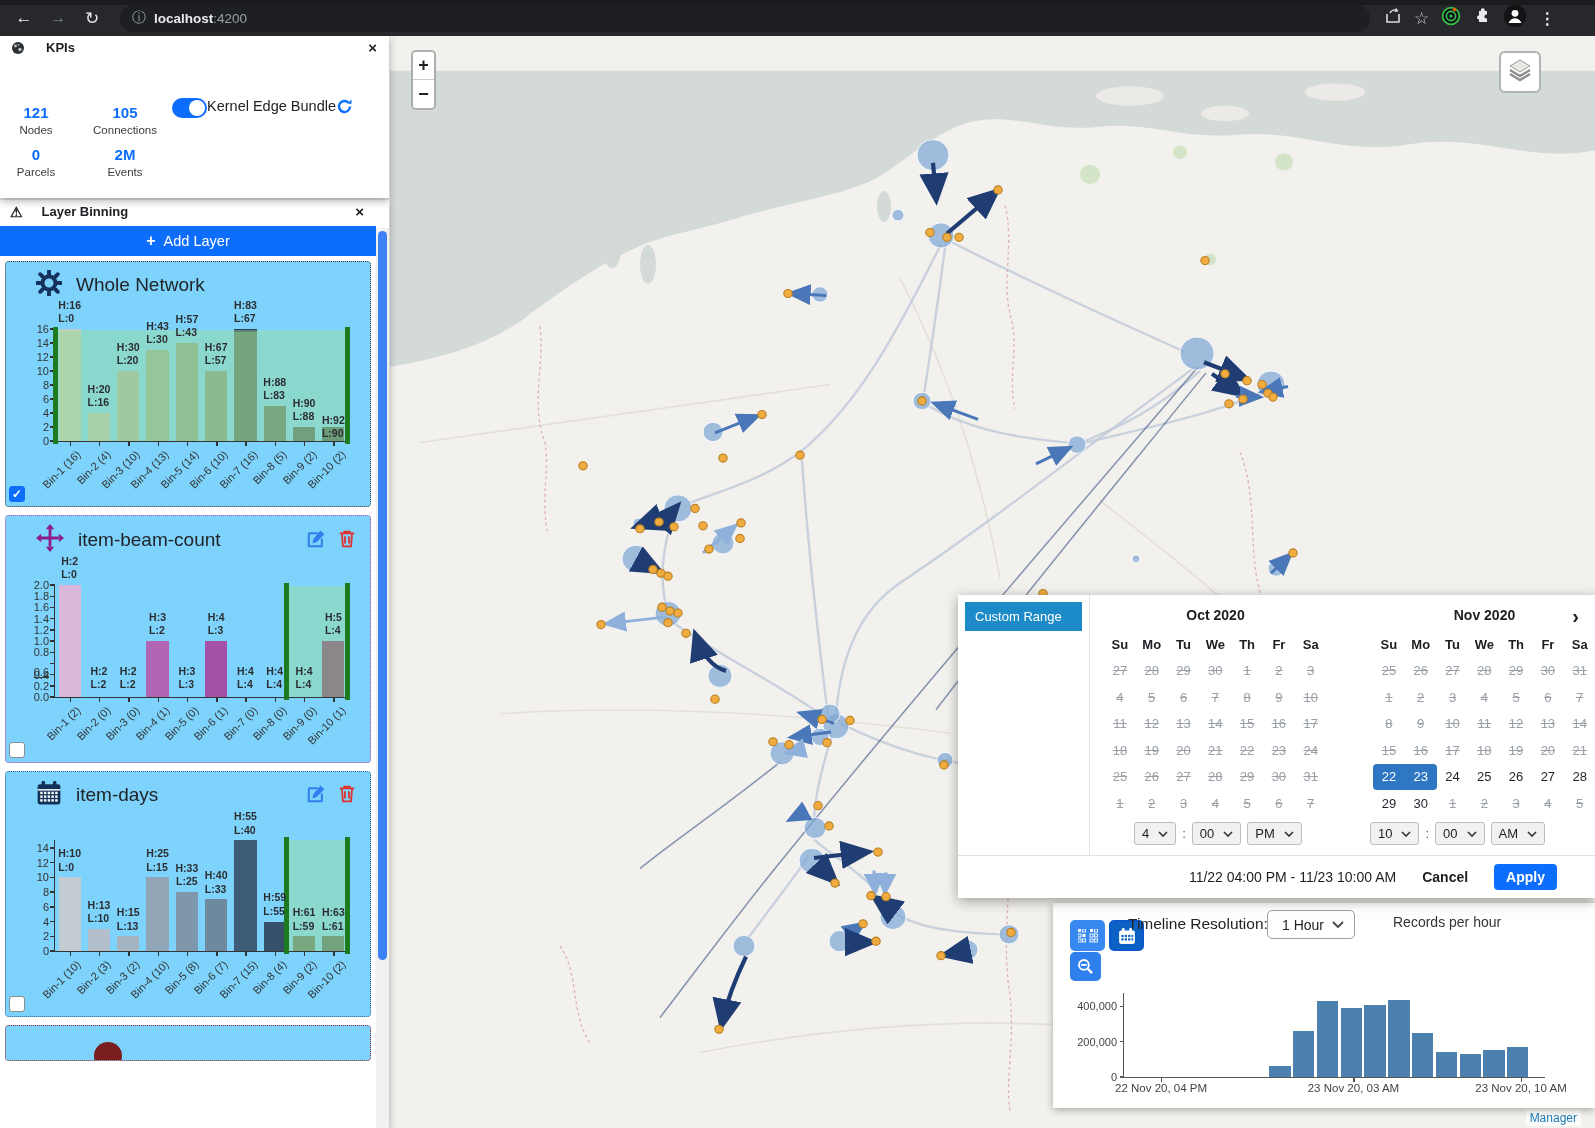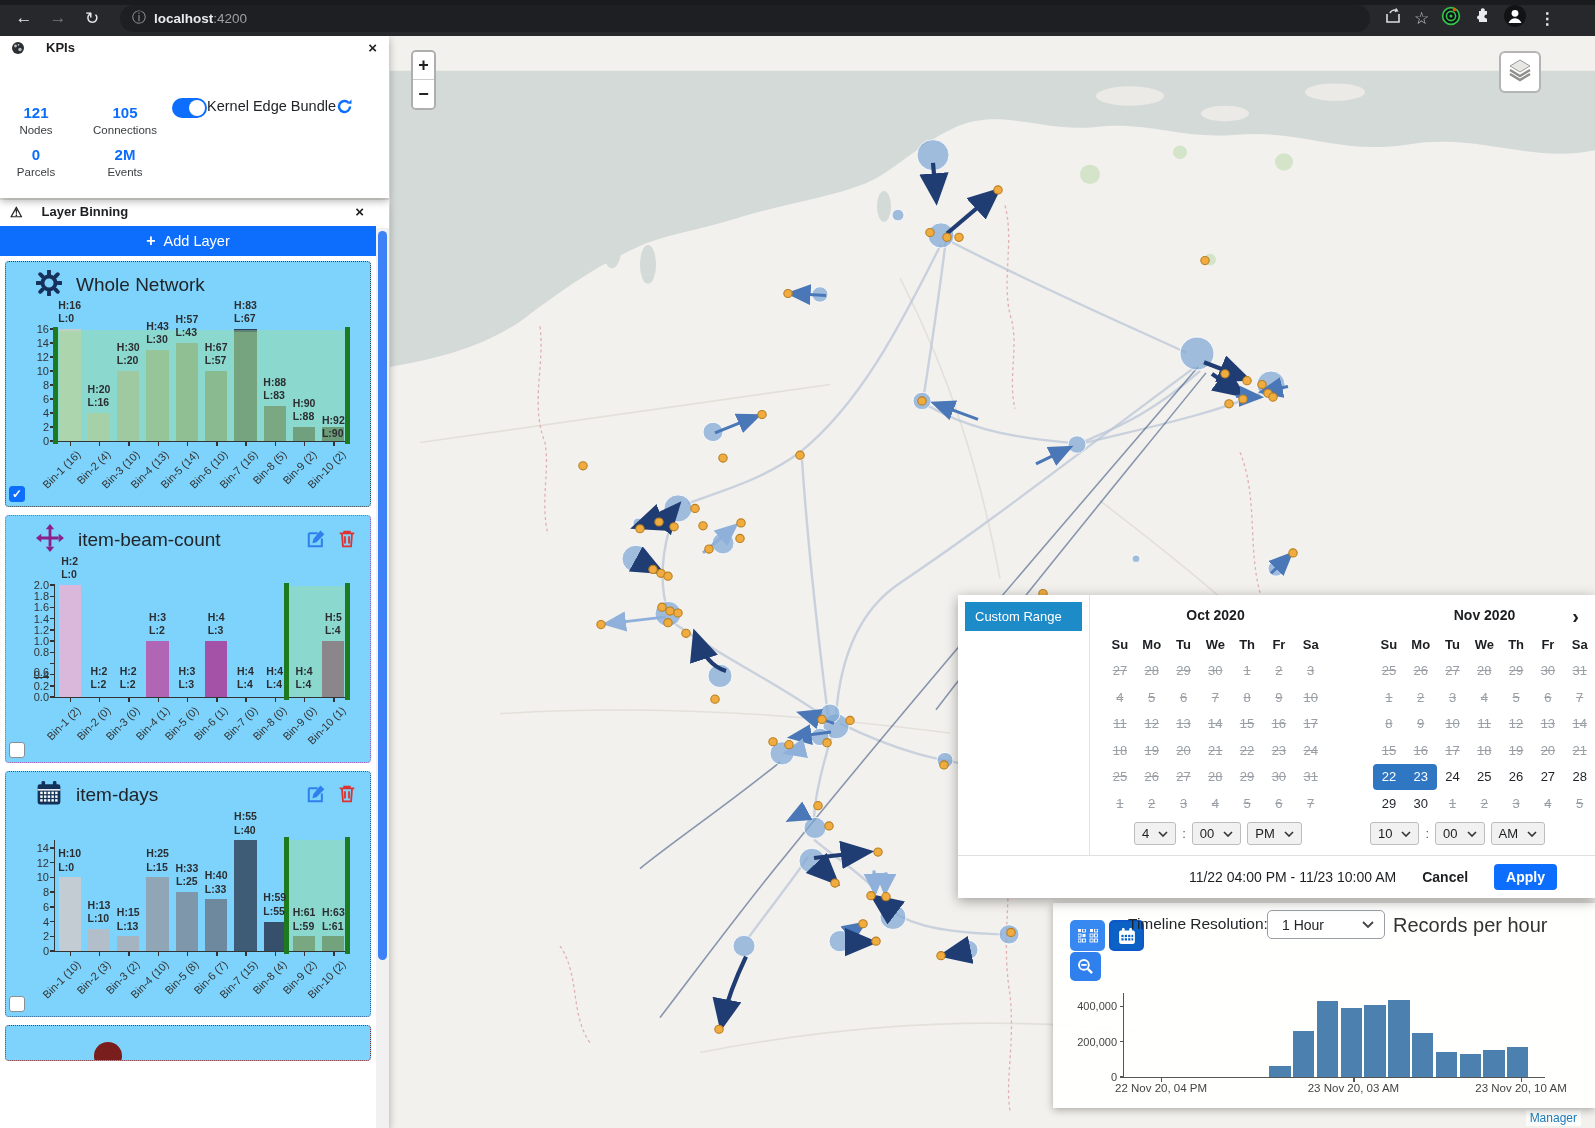--- a/index.html
+++ b/index.html
@@ -92,22 +92,22 @@
   .cancel { font-size:14px; font-weight:bold; color:#1c1e21; cursor:pointer; }
   .apply { background:#0d6efd; color:#fff; font-weight:bold; font-size:14px; border:none; border-radius:4px; padding:5px 12px; cursor:pointer; }
 
   
   #tl { position:absolute; left:1053px; top:903px; width:542px; height:205px; background:rgba(255,255,255,.94); z-index:28; box-shadow:0 2px 8px rgba(0,0,0,.3); }
   .tl-btn { position:absolute; width:35px; height:31px; border-radius:5px; display:flex; align-items:center; justify-content:center; cursor:pointer; }
   .tl-btn.grid { left:17px; top:17px; background:#3788f0; }
   .tl-btn.calb { left:56px; top:17px; background:#0b62c4; border:2px solid #0a58ca; }
   .tl-btn.zout { left:17px; top:49px; background:#2f80ec; width:31px; height:29px; }
   .tl-reslabel { position:absolute; left:75px; top:12px; font-size:15.5px; color:#212529; }
-  .tl-select { position:absolute; left:214px; top:7px; width:118px; height:29px; background:#fff; border:1px solid #9aa0a6; border-radius:5px; display:flex; align-items:center; justify-content:space-between; padding:0 10px 0 14px; font-size:14px; color:#212529; cursor:pointer; }
-  .tl-title { position:absolute; left:340px; top:11px; font-size:20px; color:#333; }
+  .tl-select { position:absolute; left:214px; top:7px; width:88px; height:29px; background:#fff; border:1px solid #9aa0a6; border-radius:5px; display:flex; align-items:center; justify-content:space-between; padding:0 10px 0 14px; font-size:14px; color:#212529; cursor:pointer; }
+  .tl-title { position:absolute; left:340px; top:11px; font-size:14px; color:#333; }
   .tl-plot { position:absolute; left:70px; right:50px; top:90px; height:85px; border-left:1.4px solid #555; border-bottom:1.4px solid #555; }
   .tl-bar { position:absolute; bottom:0; background:#4c80ae; }
   .tl-ylab { position:absolute; right:100%; margin-right:7px; width:52px; text-align:right; font-size:11px; color:#444; transform:translateY(50%); }
   .tl-ytickm { position:absolute; right:100%; width:4px; height:1.2px; background:#555; }
   .tl-xlab { position:absolute; top:100%; margin-top:5px; font-size:11.5px; color:#444; white-space:nowrap; transform:translateX(-50%); }
   .tl-xtickm { position:absolute; top:100%; width:1.2px; height:5px; background:#555; }
 
   .icon16 { width:17px; height:17px; display:inline-block; }
 </style>
 </head>

